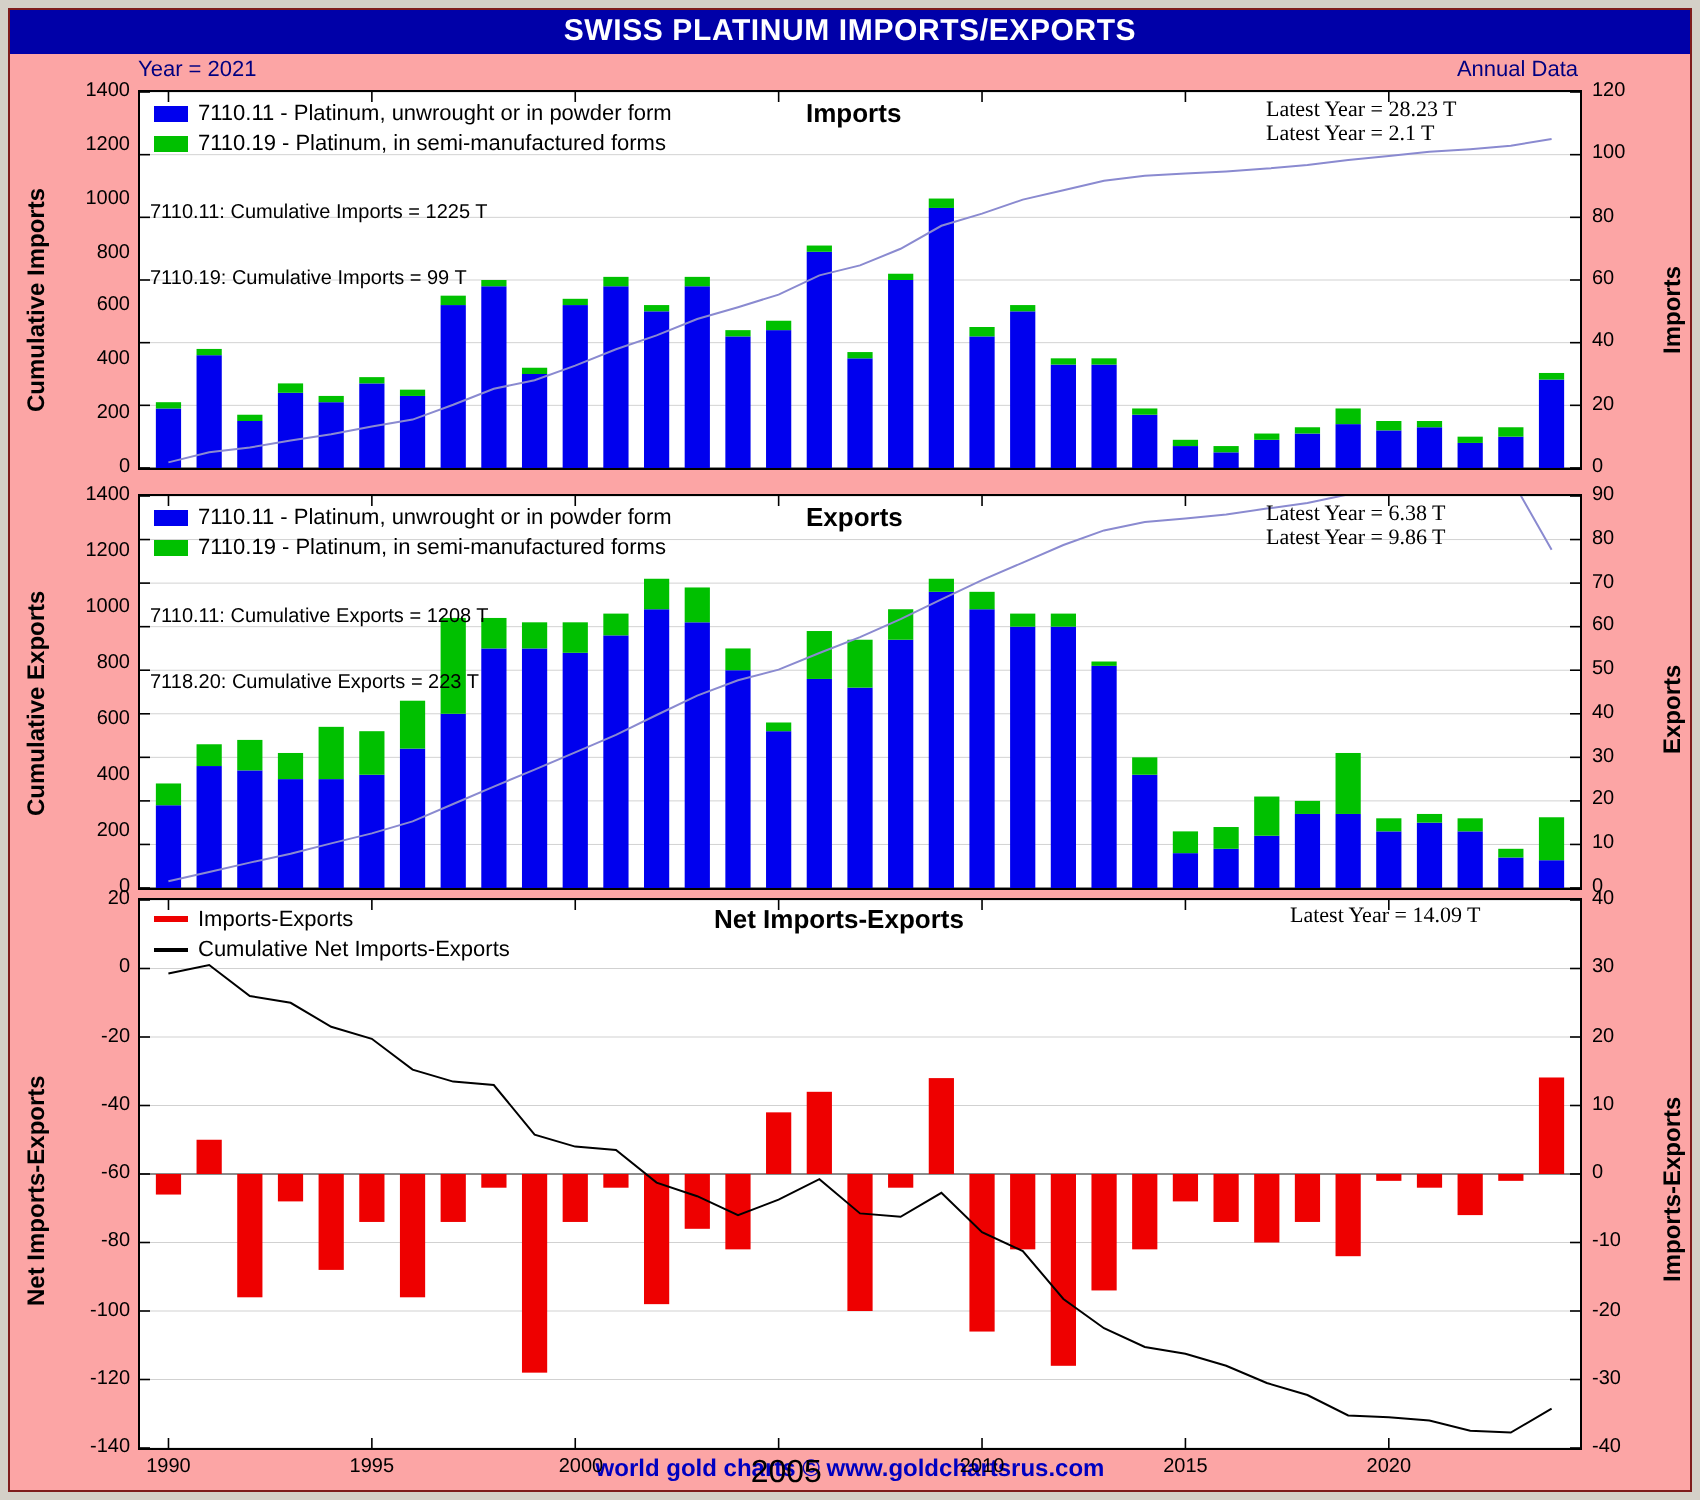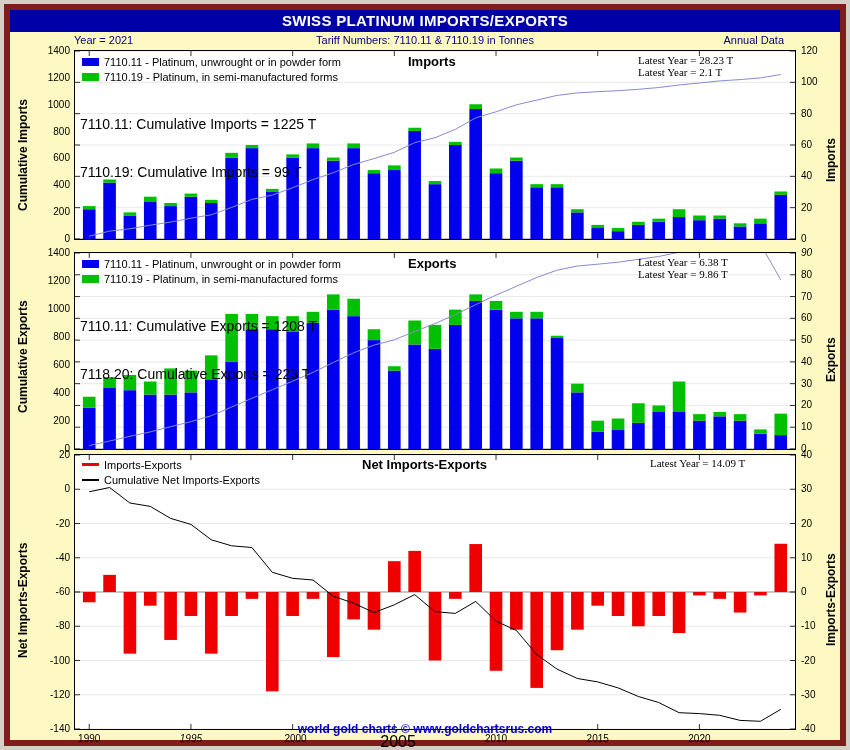--- a/index.html
+++ b/index.html
@@ -4,21 +4,21 @@
 <style>
   html,body{margin:0;padding:0;}
   body{
     width:850px;height:750px;
     background:#d4d0c8;
     font-family:"Liberation Sans",sans-serif;
     overflow:hidden;
   }
   .frame{
     position:absolute;left:4px;top:4px;width:842px;height:742px;
-    border:6px solid #7f1d1d;background:#fef9c3;
+    border:1px solid #7f1d1d;background:#fca5a5;
     box-sizing:border-box;
   }
   .title-bar{
     position:absolute;left:0;top:0;width:100%;height:22px;
     background:#0000a8;color:#ffffff;
     font-size:15px;font-weight:bold;text-align:center;
     line-height:22px;letter-spacing:.3px;
     box-sizing:border-box;
   }
   .subhead{
@@ -39,37 +39,36 @@
   }
   .legend{
     position:absolute;font-size:11px;color:#000000;
     background:rgba(255,255,255,0.0);
   }
   .legend-row{display:flex;align-items:center;height:15px;}
   .swatch{width:17px;height:3px;margin-right:5px;display:inline-block;}
   .panel-title{
     position:absolute;font-size:13px;font-weight:bold;color:#000000;
   }
-  .note{position:absolute;font-size:14px;color:#000000;white-space:pre;}
+  .note{position:absolute;font-size:10px;color:#000000;white-space:pre;}
   .latest{position:absolute;font-size:11px;color:#000000;text-align:left;font-family:Liberation Serif, serif;}
   .footer{
     position:absolute;bottom:4px;left:0;width:100%;
     text-align:center;font-size:12px;font-weight:bold;color:#0000c0;
   }
 </style>
 </head>
 <body>
 
 <div class="frame">
 
   <div class="title-bar">SWISS PLATINUM IMPORTS/EXPORTS</div>
 
   <div class="subhead">
     <span class="left">Year = 2021</span>
-    <span class="mid">Tariff Numbers: 7110.11 &amp; 7110.19 in Tonnes</span>
     <span class="right">Annual Data</span>
   </div>
 
   <div class="axis-label" style="left:6px;top:60px;height:170px;width:14px;">Cumulative Imports</div>
   <div class="axis-label" style="right:2px;top:105px;height:90px;width:14px;">Imports</div>
 
   <div class="panel" style="left:64px;top:40px;width:722px;height:190px;">
     <svg class="plot-svg" id="svg-imports" width="720" height="188">
         <line x1="0" y1="188" x2="720" y2="188" stroke="#000" stroke-width="0.5" stroke-opacity="0.9"></line>
         <line x1="715" y1="188" x2="720" y2="188" stroke="#000" stroke-width="0.8"></line>
@@ -477,39 +476,39 @@
     <div style="position: absolute; font-size: 10px; color: rgb(0, 0, 0); top: 237px; left: 0px; width: 60px; text-align: right; padding-right: 4px;">1400</div>
     <div style="position: absolute; font-size: 10px; color: rgb(0, 0, 0); top: 433px; left: 787px; padding-left: 4px;">0</div>
     <div style="position: absolute; font-size: 10px; color: rgb(0, 0, 0); top: 411.222px; left: 787px; padding-left: 4px;">10</div>
     <div style="position: absolute; font-size: 10px; color: rgb(0, 0, 0); top: 389.444px; left: 787px; padding-left: 4px;">20</div>
     <div style="position: absolute; font-size: 10px; color: rgb(0, 0, 0); top: 367.667px; left: 787px; padding-left: 4px;">30</div>
     <div style="position: absolute; font-size: 10px; color: rgb(0, 0, 0); top: 345.889px; left: 787px; padding-left: 4px;">40</div>
     <div style="position: absolute; font-size: 10px; color: rgb(0, 0, 0); top: 324.111px; left: 787px; padding-left: 4px;">50</div>
     <div style="position: absolute; font-size: 10px; color: rgb(0, 0, 0); top: 302.333px; left: 787px; padding-left: 4px;">60</div>
     <div style="position: absolute; font-size: 10px; color: rgb(0, 0, 0); top: 280.556px; left: 787px; padding-left: 4px;">70</div>
     <div style="position: absolute; font-size: 10px; color: rgb(0, 0, 0); top: 258.778px; left: 787px; padding-left: 4px;">80</div>
-    <div style="position: absolute; font-size: 10px; color: rgb(0, 0, 0); top: 237px; left: 787px; padding-left: 4px; font-style: italic;">90</div>
+    <div style="position: absolute; font-size: 10px; color: rgb(0, 0, 0); top: 237px; left: 787px; padding-left: 4px;">90</div>
     <div style="position: absolute; font-size: 10px; color: rgb(0, 0, 0); top: 713px; left: 0px; width: 60px; text-align: right; padding-right: 4px;">-140</div>
     <div style="position: absolute; font-size: 10px; color: rgb(0, 0, 0); top: 678.75px; left: 0px; width: 60px; text-align: right; padding-right: 12px;">-120</div>
     <div style="position: absolute; font-size: 10px; color: rgb(0, 0, 0); top: 644.5px; left: 0px; width: 60px; text-align: right; padding-right: 16px;">-100</div>
     <div style="position: absolute; font-size: 10px; color: rgb(0, 0, 0); top: 610.25px; left: 0px; width: 60px; text-align: right; padding-right: 4px;">-80</div>
     <div style="position: absolute; font-size: 10px; color: rgb(0, 0, 0); top: 576px; left: 0px; width: 60px; text-align: right; padding-right: 4px;">-60</div>
     <div style="position: absolute; font-size: 10px; color: rgb(0, 0, 0); top: 541.75px; left: 0px; width: 60px; text-align: right; padding-right: 4px;">-40</div>
     <div style="position: absolute; font-size: 10px; color: rgb(0, 0, 0); top: 507.5px; left: 0px; width: 60px; text-align: right; padding-right: 4px;">-20</div>
     <div style="position: absolute; font-size: 10px; color: rgb(0, 0, 0); top: 473.25px; left: 0px; width: 60px; text-align: right; padding-right: 4px;">0</div>
     <div style="position: absolute; font-size: 10px; color: rgb(0, 0, 0); top: 439px; left: 0px; width: 60px; text-align: right; padding-right: 4px;">20</div>
     <div style="position: absolute; font-size: 10px; color: rgb(0, 0, 0); top: 713px; left: 787px; padding-left: 4px;">-40</div>
     <div style="position: absolute; font-size: 10px; color: rgb(0, 0, 0); top: 678.75px; left: 787px; padding-left: 4px;">-30</div>
     <div style="position: absolute; font-size: 10px; color: rgb(0, 0, 0); top: 644.5px; left: 787px; padding-left: 4px;">-20</div>
     <div style="position: absolute; font-size: 10px; color: rgb(0, 0, 0); top: 610.25px; left: 787px; padding-left: 4px;">-10</div>
     <div style="position: absolute; font-size: 10px; color: rgb(0, 0, 0); top: 576px; left: 787px; padding-left: 4px;">0</div>
     <div style="position: absolute; font-size: 10px; color: rgb(0, 0, 0); top: 541.75px; left: 787px; padding-left: 4px;">10</div>
     <div style="position: absolute; font-size: 10px; color: rgb(0, 0, 0); top: 507.5px; left: 787px; padding-left: 4px;">20</div>
     <div style="position: absolute; font-size: 10px; color: rgb(0, 0, 0); top: 473.25px; left: 787px; padding-left: 4px;">30</div>
     <div style="position: absolute; font-size: 10px; color: rgb(0, 0, 0); top: 439px; left: 787px; padding-left: 4px;">40</div>
     <div style="position: absolute; font-size: 10px; color: rgb(0, 0, 0); top: 723px; left: 65.2373px; width: 28px; text-align: center;">1990</div>
-    <div style="position: absolute; font-size: 10px; color: rgb(0, 0, 0); top: 723px; left: 166.932px; width: 28px; text-align: center; font-style: italic;">1995</div>
+    <div style="position: absolute; font-size: 10px; color: rgb(0, 0, 0); top: 723px; left: 166.932px; width: 28px; text-align: center;">1995</div>
     <div style="position: absolute; font-size: 10px; color: rgb(0, 0, 0); top: 723px; left: 268.627px; width: 28px; text-align: right;">2000</div>
     <div style="position: absolute; font-size: 16px; color: rgb(0, 0, 0); top: 723px; left: 370.322px; width: 20px; text-align: center;">2005</div>
     <div style="position: absolute; font-size: 10px; color: rgb(0, 0, 0); top: 723px; left: 472.017px; width: 28px; text-align: center;">2010</div>
     <div style="position: absolute; font-size: 10px; color: rgb(0, 0, 0); top: 723px; left: 573.712px; width: 28px; text-align: center;">2015</div>
     <div style="position: absolute; font-size: 10px; color: rgb(0, 0, 0); top: 723px; left: 675.407px; width: 28px; text-align: center;">2020</div>
   </div>
 
 </body></html>

